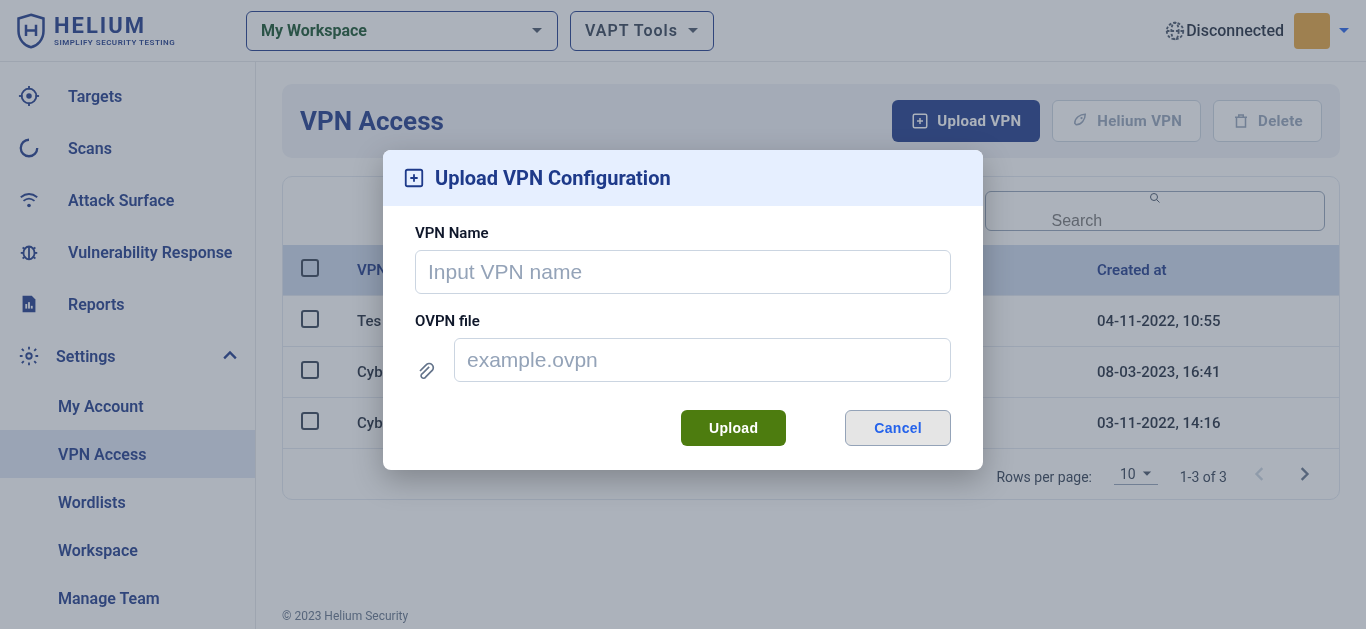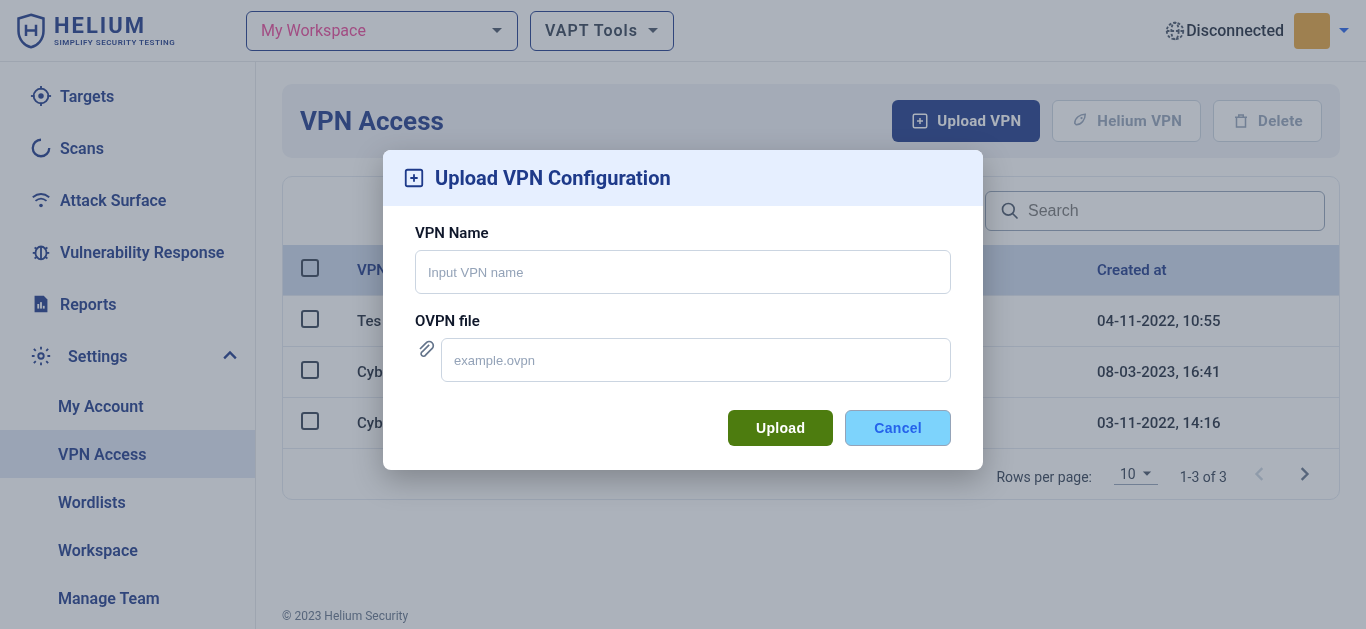--- a/index.html
+++ b/index.html
@@ -6,73 +6,73 @@
   html, body { width: 1366px; height: 629px; font-family: -apple-system, BlinkMacSystemFont, "Segoe UI", Roboto, Arial, sans-serif; overflow: hidden; background: #fff; }
   .app { width: 1366px; height: 629px; position: relative; }
 
   
   .header { height: 62px; display: flex; align-items: center; padding: 0 16px; border-bottom: 1px solid #e5e7eb; }
   .logo { display: flex; align-items: center; gap: 8px; color: #1e3a8a; min-width: 230px; }
   .logo-text { display: flex; flex-direction: column; line-height: 1; font-weight: 700; letter-spacing: 2px; }
   .logo-text .big { font-size: 22px; color: #1e3a8a; }
   .logo-text .small { font-size: 8px; color: #1e3a8a; font-weight: 600; letter-spacing: 0.5px; margin-top: 2px; }
   .dropdown { border: 1px solid #1e3a8a; border-radius: 6px; height: 40px; display: flex; align-items: center; padding: 0 14px; color: #0f172a; background: #fff; margin-right: 12px; cursor: pointer; }
-  .dropdown.workspace { width: 272px; justify-content: space-between; font-weight: 400; color: #ec4899; }
+  .dropdown.workspace { width: 312px; justify-content: space-between; font-weight: 700; color: #14532d; }
   .dropdown.tools { width: 144px; justify-content: space-between; font-weight: 600; color: #334155; letter-spacing: 1px; }
   .header-spacer { flex: 1; }
   .conn { display: flex; align-items: center; gap: 0; color: #1e293b; font-weight: 500; margin-right: 10px; }
   .conn .globe { color: #475569; }
   .avatar { width: 36px; height: 36px; border-radius: 4px; background: #e6a43c; }
   .caret-blue { color: #2563eb; margin-left: 8px; }
 
   
   .body { display: flex; height: calc(629px - 62px); }
   .sidebar { width: 256px; border-right: 1px solid #e5e7eb; padding-top: 8px; }
-  .nav-item { display: flex; align-items: center; gap: 8px; height: 52px; padding: 0 18px; color: #1e3a8a; font-weight: 600; font-size: 16px; cursor: pointer; margin-left: 12px; }
+  .nav-item { display: flex; align-items: center; gap: 28px; height: 52px; padding: 0 18px; color: #1e3a8a; font-weight: 600; font-size: 16px; cursor: pointer; }
   .nav-item .icon { width: 22px; display: flex; justify-content: center; }
   .nav-group-header { display: flex; align-items: center; justify-content: space-between; }
   .nav-sub { padding-left: 58px; height: 48px; display: flex; align-items: center; color: #1e3a8a; font-weight: 600; font-size: 16px; cursor: pointer; }
   .nav-sub.active { background: #dfe6f4; }
 
   .main { flex: 1; padding: 22px 26px; background: #fff; position: relative; }
   .page-header { display: flex; align-items: center; justify-content: space-between; background: #f0f3f8; padding: 16px 18px; border-radius: 10px; }
   .page-title { font-size: 26px; font-weight: 700; color: #1e3a8a; }
   .page-actions { display: flex; gap: 12px; }
   .btn { height: 42px; border-radius: 6px; padding: 0 18px; display: flex; align-items: center; gap: 8px; font-weight: 700; font-size: 15px; cursor: pointer; border: 1px solid transparent; letter-spacing: 0.3px; }
   .btn-primary { background: #1e3a8a; color: #fff; }
   .btn-outline-disabled { border-color: #cbd5e1; color: #94a3b8; background: #fff; }
   .card { border: 1px solid #e2e8f0; border-radius: 10px; margin-top: 18px; }
   .search-row { display: flex; justify-content: flex-end; padding: 14px; }
-  .search { width: 340px; height: 40px; border: 1px solid #94a3b8; border-radius: 6px; display: flex; align-items: center; padding: 0 14px; gap: 8px; color: #475569; }
+  .search { width: 340px; height: 40px; border: 1px solid #94a3b8; border-radius: 6px; display: flex; align-items: center; padding: 0 6px; gap: 8px; color: #475569; flex-direction: column; }
   .search input { border: none; outline: none; flex: 1; font-size: 16px; background: transparent; }
   table { width: 100%; border-collapse: collapse; }
   thead { background: #cdd9ed; }
   th, td { text-align: left; padding: 14px 18px; font-size: 15px; color: #1e3a8a; font-weight: 600; }
   td { color: #1e293b; font-weight: 500; border-top: 1px solid #e2e8f0; }
   .cb { width: 18px; height: 18px; border: 2px solid #334155; border-radius: 3px; display: inline-block; }
   .table-footer { display: flex; justify-content: flex-end; align-items: flex-end; gap: 22px; padding: 14px 24px; color: #334155; font-size: 14px; border-top: 1px solid #e2e8f0; }
   .rows-select { border-bottom: 1px solid #94a3b8; padding: 2px 6px; display: inline-flex; align-items: center; gap: 6px; }
   .chev-btn { color: #64748b; padding: 4px; cursor: pointer; }
   .chev-btn.disabled { color: #cbd5e1; }
   .footer-copy { position: absolute; bottom: 6px; left: 26px; color: #64748b; font-size: 12px; }
 
   
   .overlay { position: absolute; inset: 0; background: rgba(71,85,105,0.45); display: flex; align-items: flex-start; justify-content: center; }
   .modal { width: 600px; background: #fff; border-radius: 8px; margin-top: 150px; box-shadow: 0 10px 30px rgba(0,0,0,0.25); overflow: hidden; }
   .modal-header { background: #e6efff; padding: 16px 20px; display: flex; align-items: center; gap: 10px; color: #1e3a8a; font-size: 20px; font-weight: 700; }
   .modal-body { padding: 18px 32px 8px; }
   .field-label { font-weight: 600; color: #0f172a; margin-bottom: 8px; font-size: 15px; }
-  .text-input { width: 100%; height: 44px; border: 1px solid #cbd5e1; border-radius: 6px; padding: 0 12px; font-size: 13px; outline: none; color: #0f172a; }
+  .text-input { width: 100%; height: 44px; border: 1px solid #cbd5e1; border-radius: 6px; padding: 0 12px; font-size: 21px; outline: none; color: #0f172a; }
   .text-input::placeholder { color: #94a3b8; }
-  .field-row { display: flex; align-items: flex-start; gap: 6px; }
+  .field-row { display: flex; align-items: flex-end; gap: 19px; }
   .attach { color: #64748b; }
   .modal-footer { display: flex; justify-content: flex-end; gap: 12px; padding: 20px 32px 24px; }
   .mbtn { height: 36px; padding: 0 28px; border-radius: 6px; font-weight: 700; font-size: 14px; cursor: pointer; display: flex; align-items: center; letter-spacing: 0.3px; }
   .mbtn-primary { background: #4d7c0f; color: #fff; border: none; }
-  .mbtn-outline { background: #7dd3fc; color: #2563eb; border: 1px solid #94a3b8; }
+  .mbtn-outline { background: #e5e5e5; color: #2563eb; border: 1px solid #94a3b8; margin-left: 47px; }
 
   .mt-18 { margin-top: 18px; }
 
   svg { display: block; }
 </style>
 </head>
 <body>
 
 <div class="app">
 

